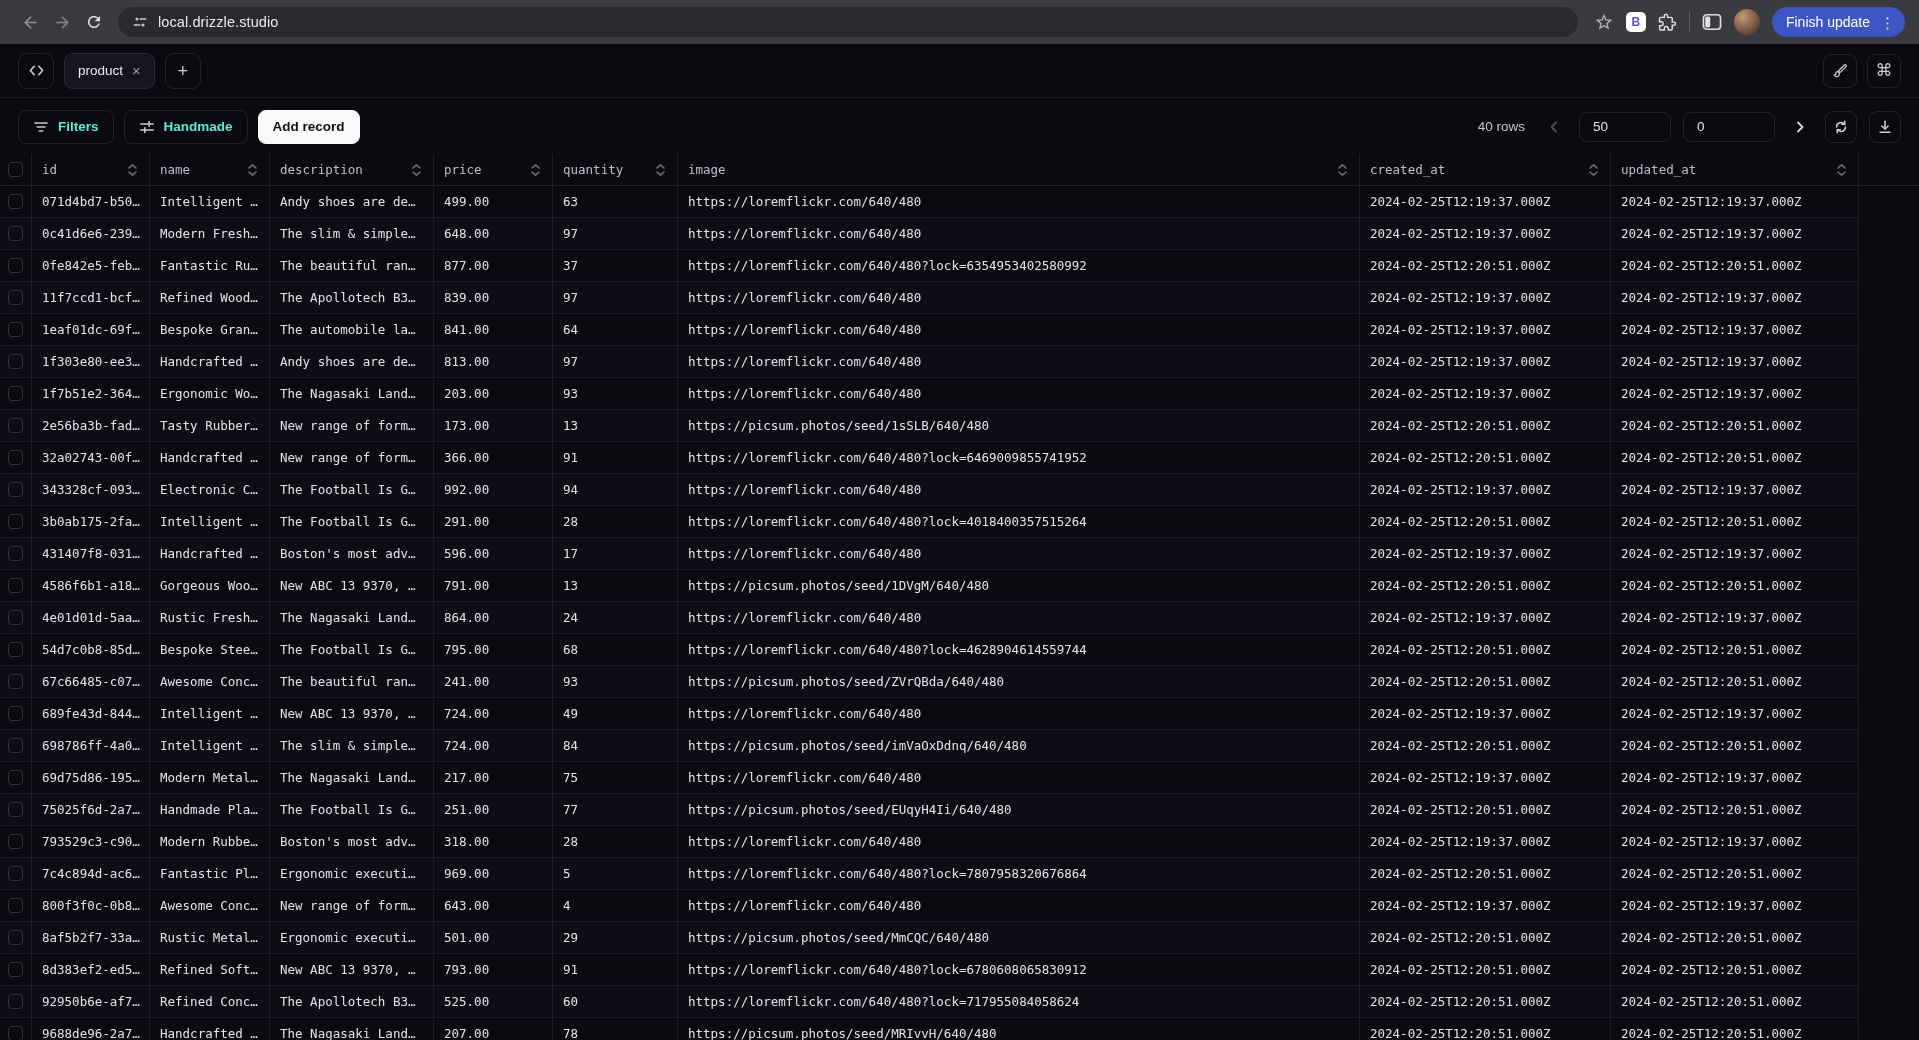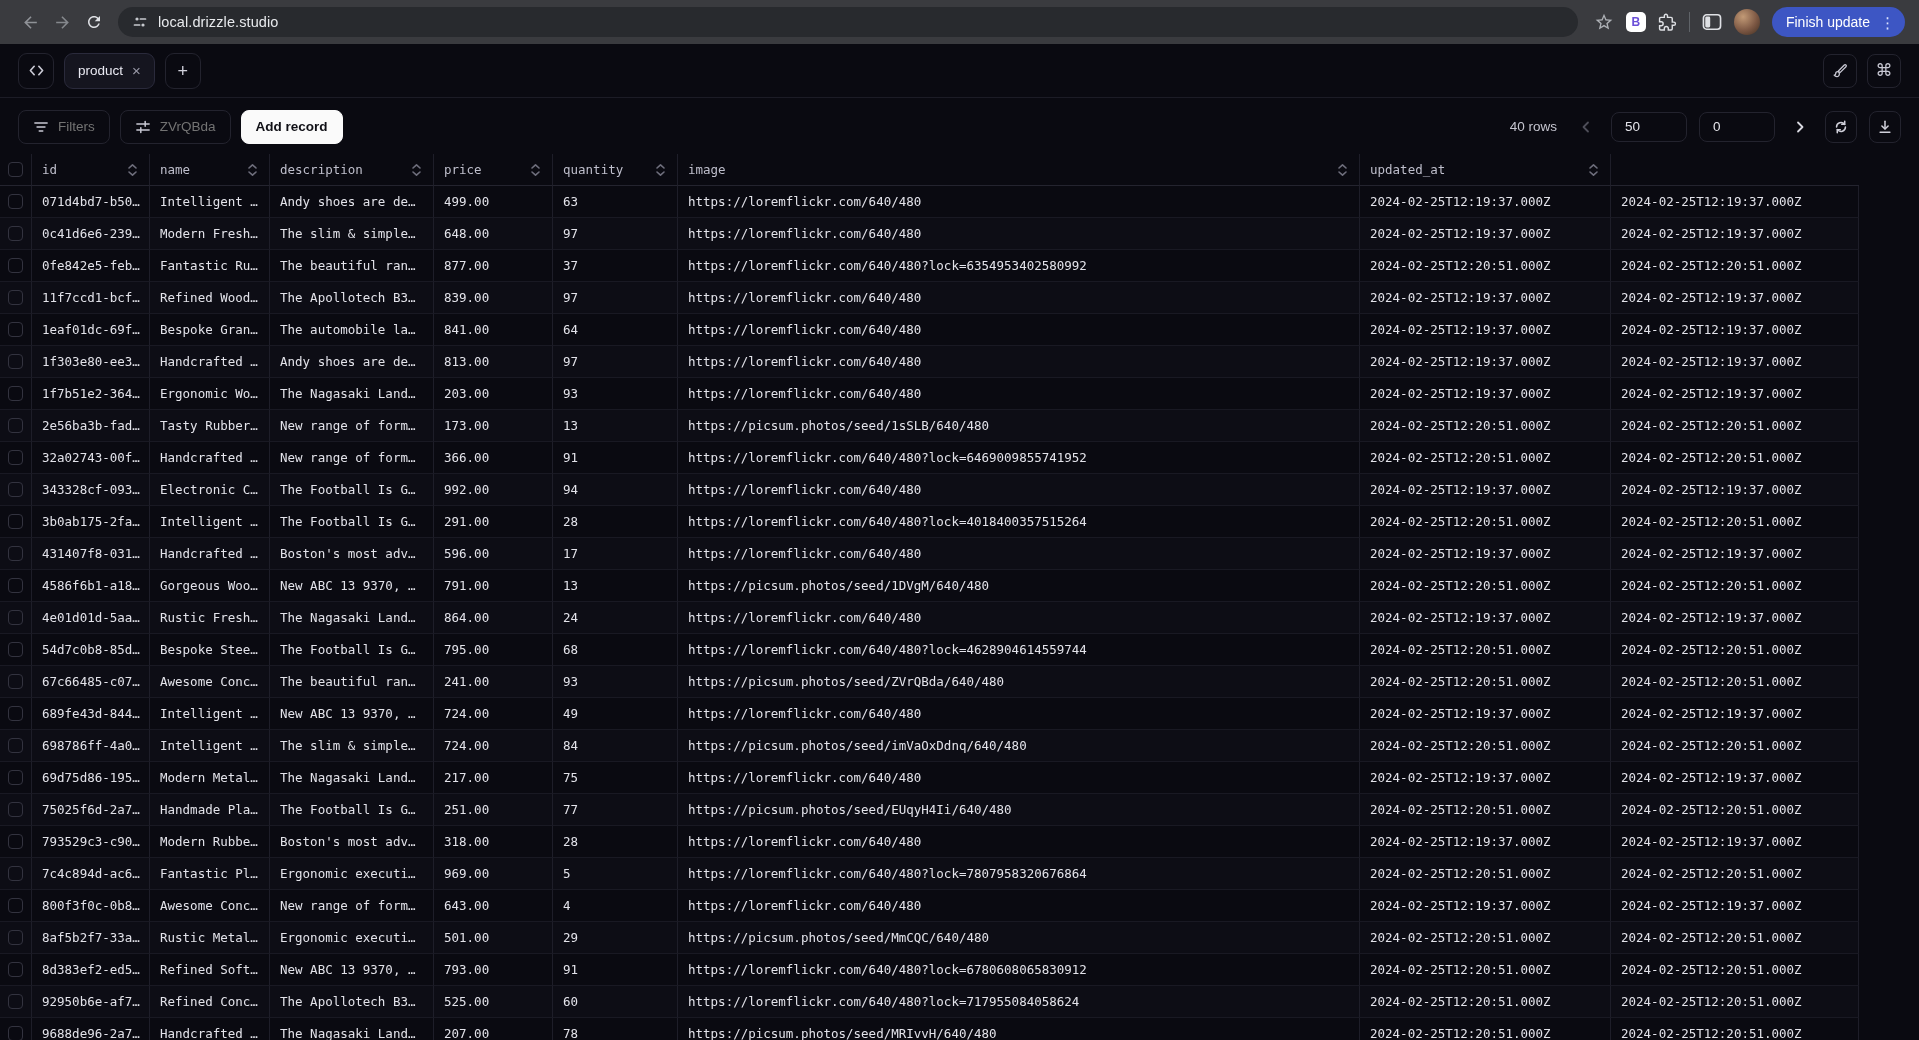--- a/index.html
+++ b/index.html
@@ -38,25 +38,25 @@
   .tab .t-close { color:#9a9aa8; font-size:15px; line-height:1; cursor:pointer; }
   .plus { color:#d2d2dc; font-size:18px; font-weight:400; line-height:1; }
   .tab-bar .spacer, .toolbar .spacer { flex:1 1 auto; }
   .cmd-glyph { font-size:17px; color:#c9c9d4; }
 
   
   .toolbar { position:absolute; top:99px; left:0; width:100%; height:55px; display:flex;
     align-items:center; padding:0 18px; gap:10px; }
   .tool-btn { height:34px; border:1px solid #23232e; border-radius:8px; background:transparent;
     display:flex; align-items:center; gap:9px; padding:0 14px; cursor:pointer;
-    color:#737373; font-size:13.5px; font-weight:400; }
+    color:#5eead4; font-size:13.5px; font-weight:700; }
   .tool-btn.primary { background:#fafafa; border-color:#fafafa; color:#101016; font-weight:600; }
   .rows-label { color:#c6c6d0; font-size:13.5px; margin-right:4px; }
   .pg-chev { width:26px; height:26px; display:flex; align-items:center; justify-content:center; cursor:pointer; }
-  .pg-input { width:76px; height:30px; border:1px solid #23232e; border-radius:8px; background:transparent;
+  .pg-input { width:92px; height:30px; border:1px solid #23232e; border-radius:8px; background:transparent;
     color:#e4e4ea; font-size:13.5px; font-family:"Liberation Sans",sans-serif; padding:0 13px; outline:none; }
   .icon-sq { width:32px; height:32px; border:1px solid #23232e; border-radius:8px; background:transparent;
     display:flex; align-items:center; justify-content:center; cursor:pointer; }
   .toolbar .right { display:flex; align-items:center; gap:12px; }
 
   
   .table-wrap { position:absolute; top:154px; left:0; right:0; bottom:0; overflow:hidden; }
   .tr { display:grid; grid-template-columns:32px 118px 120px 164px 119px 125px 682px 251px 248px minmax(0,1fr);
     height:32px; background:#0a0a11; }
   .tr:not(.head):nth-child(odd) { background:#0d0d15; }
@@ -154,21 +154,21 @@
       </svg>
     <span>Filters</span>
   </div>
   <div class="tool-btn">
     <svg width="16" height="14" viewBox="0 0 18 16" stroke="#c9c9d4" stroke-width="1.7" stroke-linecap="round">
         <line x1="2" y1="4.5" x2="16" y2="4.5"></line>
         <line x1="11.5" y1="1.8" x2="11.5" y2="7.2"></line>
         <line x1="2" y1="11.5" x2="16" y2="11.5"></line>
         <line x1="6.5" y1="8.8" x2="6.5" y2="14.2"></line>
       </svg>
-    <span>ZVrQBda</span>
+    <span>Handmade</span>
   </div>
   <div class="tool-btn primary">
     <span>Add record</span>
   </div>
   <div class="spacer"></div>
   <div class="right">
     <span class="rows-label">40 rows</span>
     <div class="pg-chev">
       <svg width="14" height="14" viewBox="0 0 14 14" fill="none" stroke="#4e4e59" stroke-width="1.8" stroke-linecap="round" stroke-linejoin="round">
           <polyline points="9,2.5 4.5,7 9,11.5"></polyline>
@@ -241,20 +241,27 @@
           </svg>
 </div>
         <div class="td th">
           <span>image</span>
   <svg class="sort-icon" width="13" height="14" viewBox="0 0 13 14" fill="none" stroke="#6e6e7c" stroke-width="1.6" stroke-linecap="round" stroke-linejoin="round">
             <polyline points="3,5 6.5,1.8 10,5"></polyline>
             <polyline points="3,9 6.5,12.2 10,9"></polyline>
           </svg>
 </div>
         <div class="td th">
+          <span>created_at</span>
+  <svg class="sort-icon" width="13" height="14" viewBox="0 0 13 14" fill="none" stroke="#6e6e7c" stroke-width="1.6" stroke-linecap="round" stroke-linejoin="round">
+            <polyline points="3,5 6.5,1.8 10,5"></polyline>
+            <polyline points="3,9 6.5,12.2 10,9"></polyline>
+          </svg>
+</div>
+        <div class="td th">
           <span>updated_at</span>
   <svg class="sort-icon" width="13" height="14" viewBox="0 0 13 14" fill="none" stroke="#6e6e7c" stroke-width="1.6" stroke-linecap="round" stroke-linejoin="round">
             <polyline points="3,5 6.5,1.8 10,5"></polyline>
             <polyline points="3,9 6.5,12.2 10,9"></polyline>
           </svg>
 </div>
         <div class="td fill"></div>
       </div>
       <div class="tr">
         <div class="td check">

